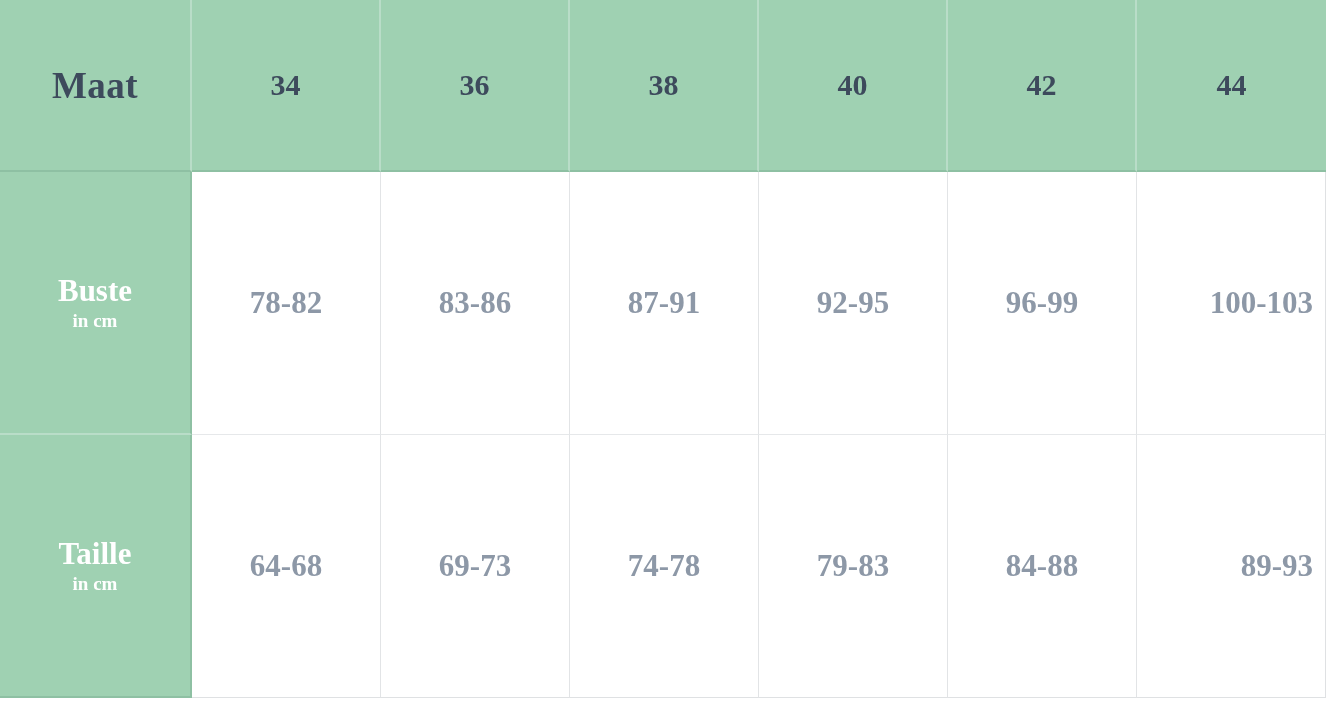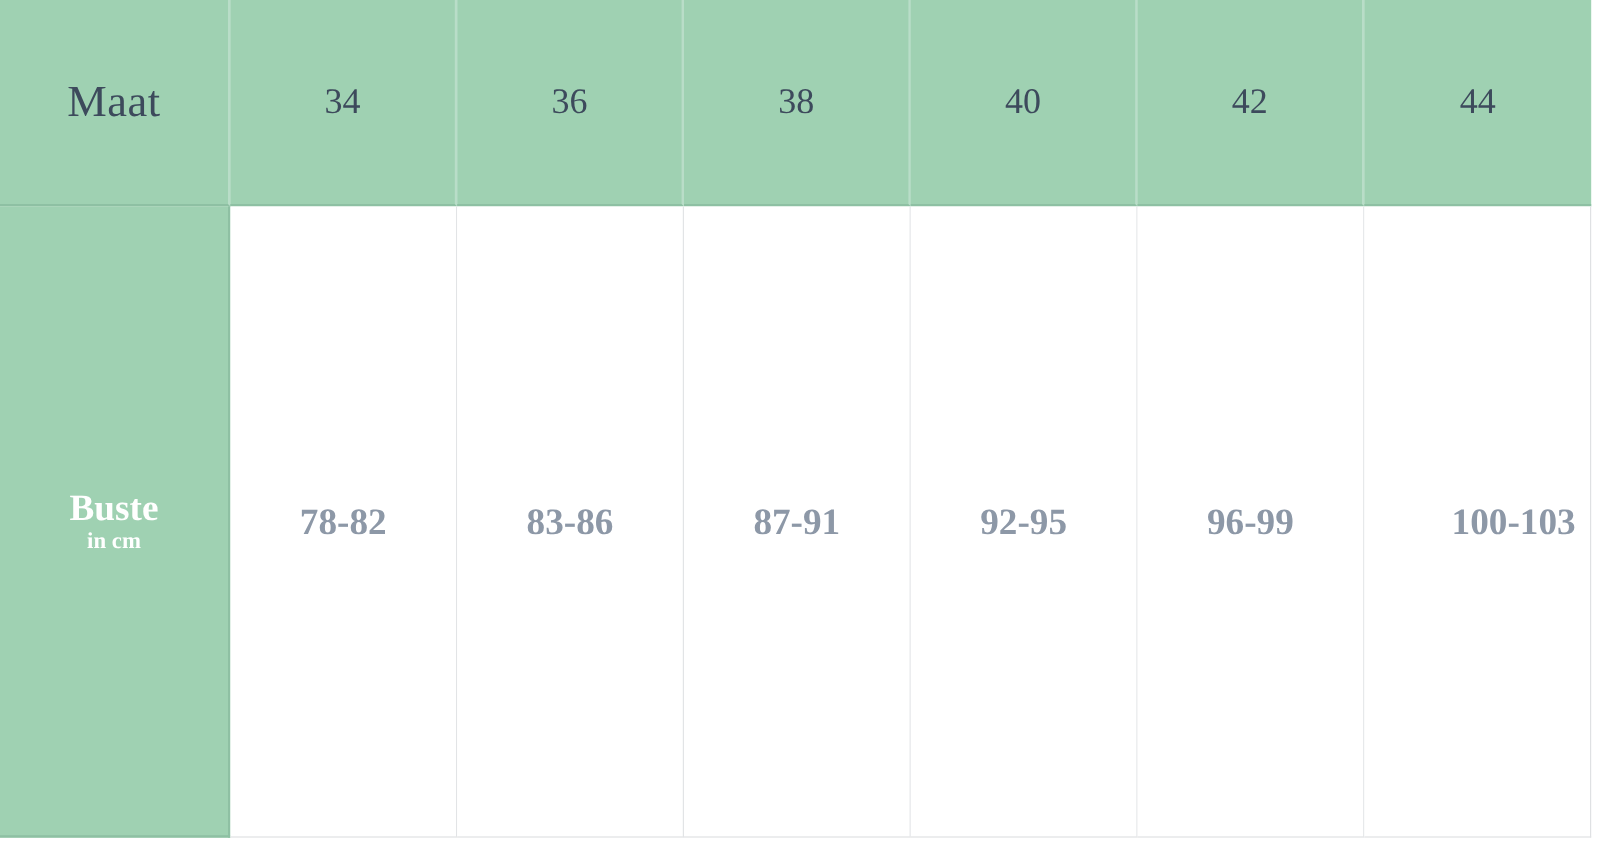--- a/index.html
+++ b/index.html
@@ -32,21 +32,21 @@
 
   
   thead tr {
     height: 172px;
   }
 
   th.corner-head,
   th.size-head {
     background: #9fd1b2;
     color: #3d4a5c;
-    font-weight: normal;
+    font-weight: bold;
     text-align: center;
     vertical-align: middle;
     border-right: 2px solid #b9ddc8;
     border-bottom: 2px solid #8ec0a3;
     padding: 0;
   }
   th.corner-head {
     width: 190px;
     font-size: 37px;
     letter-spacing: 0.5px;
@@ -131,17 +131,29 @@
           <span class="label-unit">in cm</span>
         </td>
         <td class="data-cell">78-82</td>
         <td class="data-cell">83-86</td>
         <td class="data-cell">87-91</td>
         <td class="data-cell">92-95</td>
         <td class="data-cell">96-99</td>
         <td class="data-cell">100-103</td>
       </tr>
 
+      <tr>
+        <td class="row-label">
+          <span class="label-main">Taille</span>
+          <span class="label-unit">in cm</span>
+        </td>
+        <td class="data-cell">64-68</td>
+        <td class="data-cell">69-73</td>
+        <td class="data-cell">74-78</td>
+        <td class="data-cell">79-83</td>
+        <td class="data-cell">84-88</td>
+        <td class="data-cell">89-93</td>
+      </tr>
 
 
     </tbody>
   </table>
 </div>
 
 </body></html>

